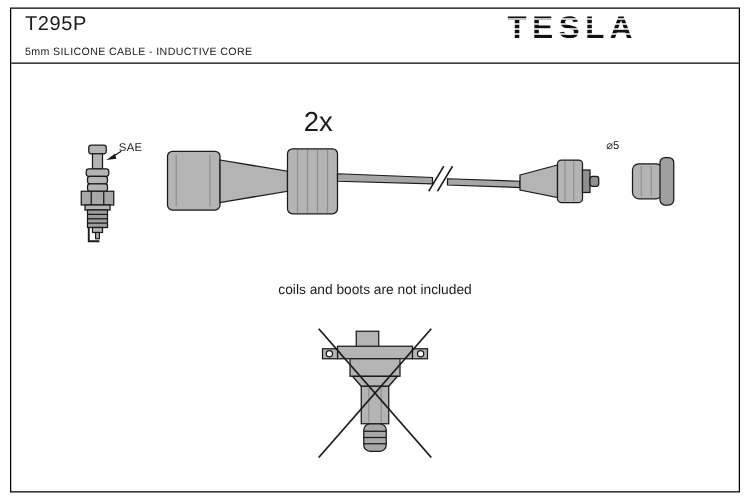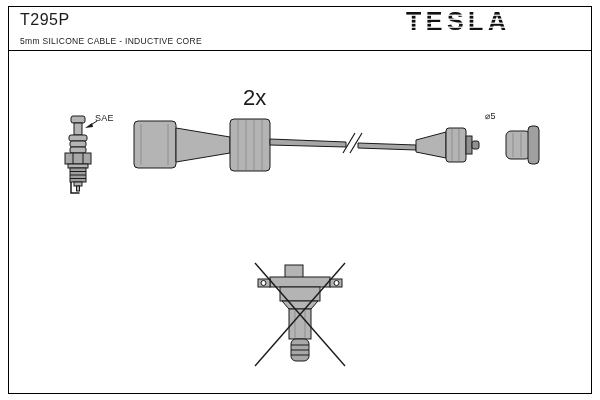--- a/index.html
+++ b/index.html
@@ -144,13 +144,14 @@
     <line x1="255" y1="263" x2="345" y2="366"></line>
     <line x1="345" y1="263" x2="255" y2="366"></line>
   </g>
 </svg>
 
 <div class="lbl lbl-sae">SAE</div>
 <div class="lbl lbl-qty">2x</div>
 <div class="lbl lbl-dia">⌀5</div>
 
 <div class="note">
+  <div class="note-sub">coils and boots are not included</div>
 </div>
 
 </body></html>

